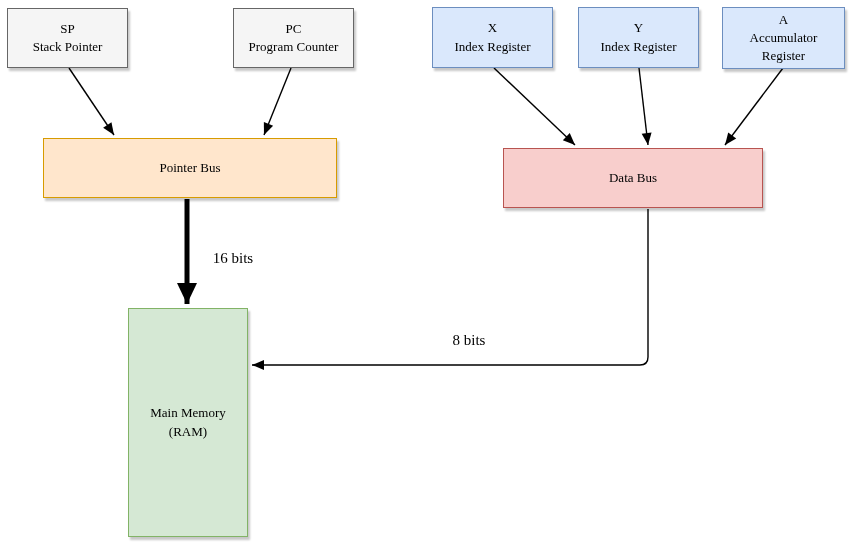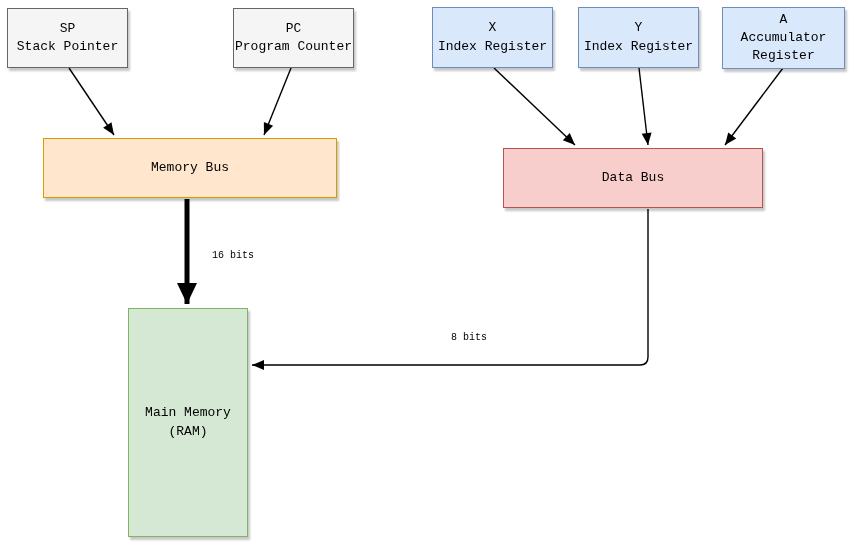--- a/index.html
+++ b/index.html
@@ -1,21 +1,21 @@
 <!DOCTYPE html>
 <html><head>
 <meta charset="utf-8">
 <style>
   html, body { margin: 0; padding: 0; background: #ffffff; }
   #canvas {
     position: relative;
     width: 854px;
     height: 550px;
     background: #ffffff;
-    font-family: Liberation Mono, monospace;
+    font-family: Liberation Serif, serif;
     overflow: hidden;
   }
   #edges {
     position: absolute;
     left: 0; top: 0;
     width: 854px; height: 550px;
   }
   .node {
     position: absolute;
     box-sizing: border-box;
@@ -39,21 +39,21 @@
   #node-pc          { left: 233px; top: 8px;   width: 121px; height: 60px; text-align: center; }
   #node-x           { left: 432px; top: 7px;   width: 121px; height: 61px; }
   #node-y           { left: 578px; top: 7px;   width: 121px; height: 61px; }
   #node-a           { left: 722px; top: 7px;   width: 123px; height: 62px; }
   #node-address-bus { left: 43px;  top: 138px; width: 294px; height: 60px; }
   #node-data-bus    { left: 503px; top: 148px; width: 260px; height: 60px; }
   #node-memory      { left: 128px; top: 308px; width: 120px; height: 229px; }
 
   .edge-label {
     position: absolute;
-    font-size: 10px;
+    font-size: 15px;
     color: #000000;
     text-align: center;
     width: 64px;
   }
   #label-16-bits { left: 201px; top: 250px; }
   #label-8-bits  { left: 437px; top: 332px; }
 </style>
 </head>
 <body>
 
@@ -98,21 +98,21 @@
 Index Register</div>
   </div>
 
   <div class="node blue" id="node-a">
     <div class="node-label">A
 Accumulator
 Register</div>
   </div>
 
   <div class="node orange" id="node-address-bus">
-    <div class="node-label">Memory Bus</div>
+    <div class="node-label">Pointer Bus</div>
   </div>
 
   <div class="node red" id="node-data-bus">
     <div class="node-label">Data Bus</div>
   </div>
 
   <div class="node green" id="node-memory">
     <div class="node-label">Main Memory
 (RAM)</div>
   </div>

